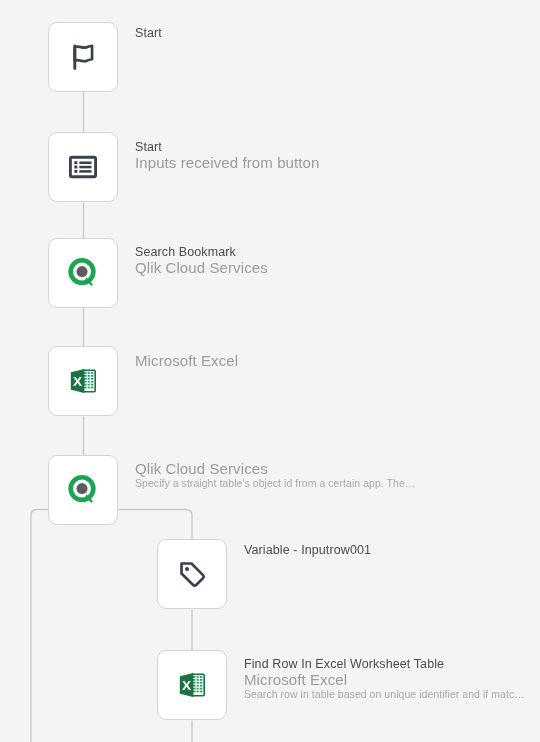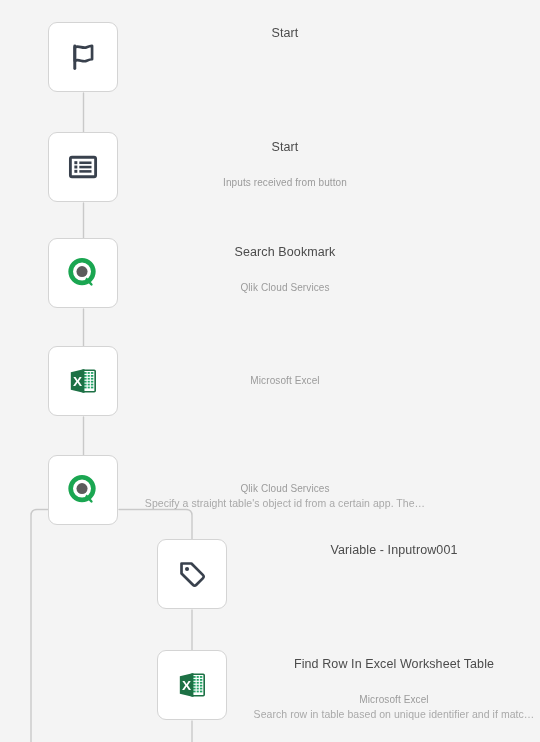--- a/index.html
+++ b/index.html
@@ -15,21 +15,20 @@
     overflow: hidden;
     font-family: "Liberation Sans", sans-serif;
     -webkit-font-smoothing: antialiased;
   }
 
   #canvas {
     position: absolute;
     inset: 0;
     width: 540px;
     height: 578px;
-    text-align: center;
   }
 
   
   #connectors {
     position: absolute;
     left: 0;
     top: 0;
     width: 540px;
     height: 742px;
     pointer-events: none;
@@ -61,26 +60,25 @@
     width: 300px;
   }
   .node-title {
     font-size: 12.5px;
     line-height: 16px;
     color: #4b4b4b;
     letter-spacing: .1px;
     white-space: nowrap;
   }
   .node-subtitle {
-    font-size: 10px;
+    font-size: 15px;
     line-height: 15px;
     color: #9b9b9b;
     letter-spacing: .1px;
     white-space: nowrap;
-    margin-top: 20px;
   }
   .node-desc {
     font-size: 10.5px;
     line-height: 15px;
     color: #a9a9a9;
     letter-spacing: .05px;
     white-space: nowrap;
     overflow: hidden;
   }
 

